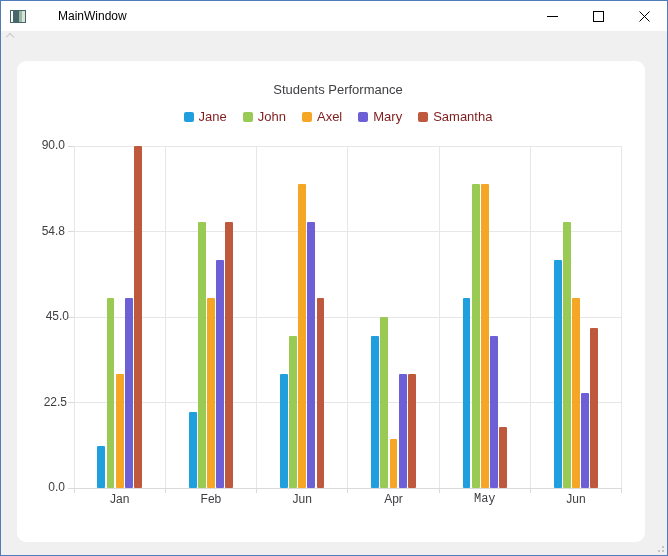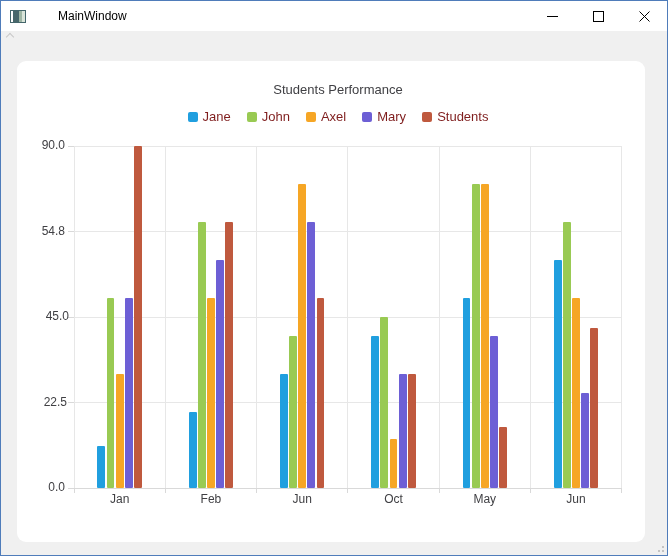--- a/index.html
+++ b/index.html
@@ -103,21 +103,21 @@
       <span class="legend-item">
         <span class="legend-marker" style="background: rgb(246, 166, 37);"></span>
         <span class="legend-label">Axel</span>
       </span>
       <span class="legend-item">
         <span class="legend-marker" style="background: rgb(109, 95, 213);"></span>
         <span class="legend-label">Mary</span>
       </span>
       <span class="legend-item">
         <span class="legend-marker" style="background: rgb(191, 89, 62);"></span>
-        <span class="legend-label">Students</span>
+        <span class="legend-label">Samantha</span>
       </span>
     </div>
 
   <div id="chart-layer">
       <div class="tick" style="left: 67px; top: 486.5px; width: 6px; height: 1px;"></div>
       <div class="ylab" style="left: 24px; top: 479px; width: 40px;">0.0</div>
       <div class="hgrid" style="left: 73px; top: 401px; width: 547.7px;"></div>
       <div class="tick" style="left: 67px; top: 401px; width: 6px; height: 1px;"></div>
       <div class="ylab" style="left: 26px; top: 393.5px; width: 40px;">22.5</div>
       <div class="hgrid" style="left: 73px; top: 315.5px; width: 547.7px;"></div>
@@ -140,22 +140,22 @@
       <div class="vgrid" style="left: 437.633px; top: 145px; height: 342px;"></div>
       <div class="tick" style="left: 437.633px; top: 487px; width: 1px; height: 5px;"></div>
       <div class="vgrid" style="left: 528.917px; top: 145px; height: 342px;"></div>
       <div class="tick" style="left: 528.917px; top: 487px; width: 1px; height: 5px;"></div>
       <div class="vgrid" style="left: 620.2px; top: 145px; height: 342px;"></div>
       <div class="tick" style="left: 620.2px; top: 487px; width: 1px; height: 5px;"></div>
       <div class="axisline" style="left: 73px; top: 486.5px; width: 547.7px; height: 1px;"></div>
       <div class="xlab" style="left: 93.6417px; top: 491px; width: 50px;">Jan</div>
       <div class="xlab" style="left: 184.925px; top: 491px; width: 50px;">Feb</div>
       <div class="xlab" style="left: 276.208px; top: 491px; width: 50px;">Jun</div>
-      <div class="xlab" style="left: 367.492px; top: 491px; width: 50px;">Oct</div>
-      <div class="xlab" style="left: 458.775px; top: 491px; width: 50px;">May</div>
+      <div class="xlab" style="left: 367.492px; top: 491px; width: 50px;">Apr</div>
+      <div class="xlab" style="left: 458.775px; top: 491px; width: 50px; font-family: Liberation Mono, monospace;">May</div>
       <div class="xlab" style="left: 550.058px; top: 491px; width: 50px;">Jun</div>
       <div class="bar" style="left: 96.4208px; top: 445.2px; width: 7.92833px; height: 41.8px; background: rgb(32, 159, 223);"></div>
       <div class="bar" style="left: 187.704px; top: 411px; width: 7.92833px; height: 76px; background: rgb(32, 159, 223);"></div>
       <div class="bar" style="left: 278.988px; top: 373px; width: 7.92833px; height: 114px; background: rgb(32, 159, 223);"></div>
       <div class="bar" style="left: 370.271px; top: 335px; width: 7.92833px; height: 152px; background: rgb(32, 159, 223);"></div>
       <div class="bar" style="left: 461.554px; top: 297px; width: 7.92833px; height: 190px; background: rgb(32, 159, 223);"></div>
       <div class="bar" style="left: 552.837px; top: 259px; width: 7.92833px; height: 228px; background: rgb(32, 159, 223);"></div>
       <div class="bar" style="left: 105.549px; top: 297px; width: 7.92833px; height: 190px; background: rgb(153, 202, 83);"></div>
       <div class="bar" style="left: 196.833px; top: 221px; width: 7.92833px; height: 266px; background: rgb(153, 202, 83);"></div>
       <div class="bar" style="left: 288.116px; top: 335px; width: 7.92833px; height: 152px; background: rgb(153, 202, 83);"></div>

